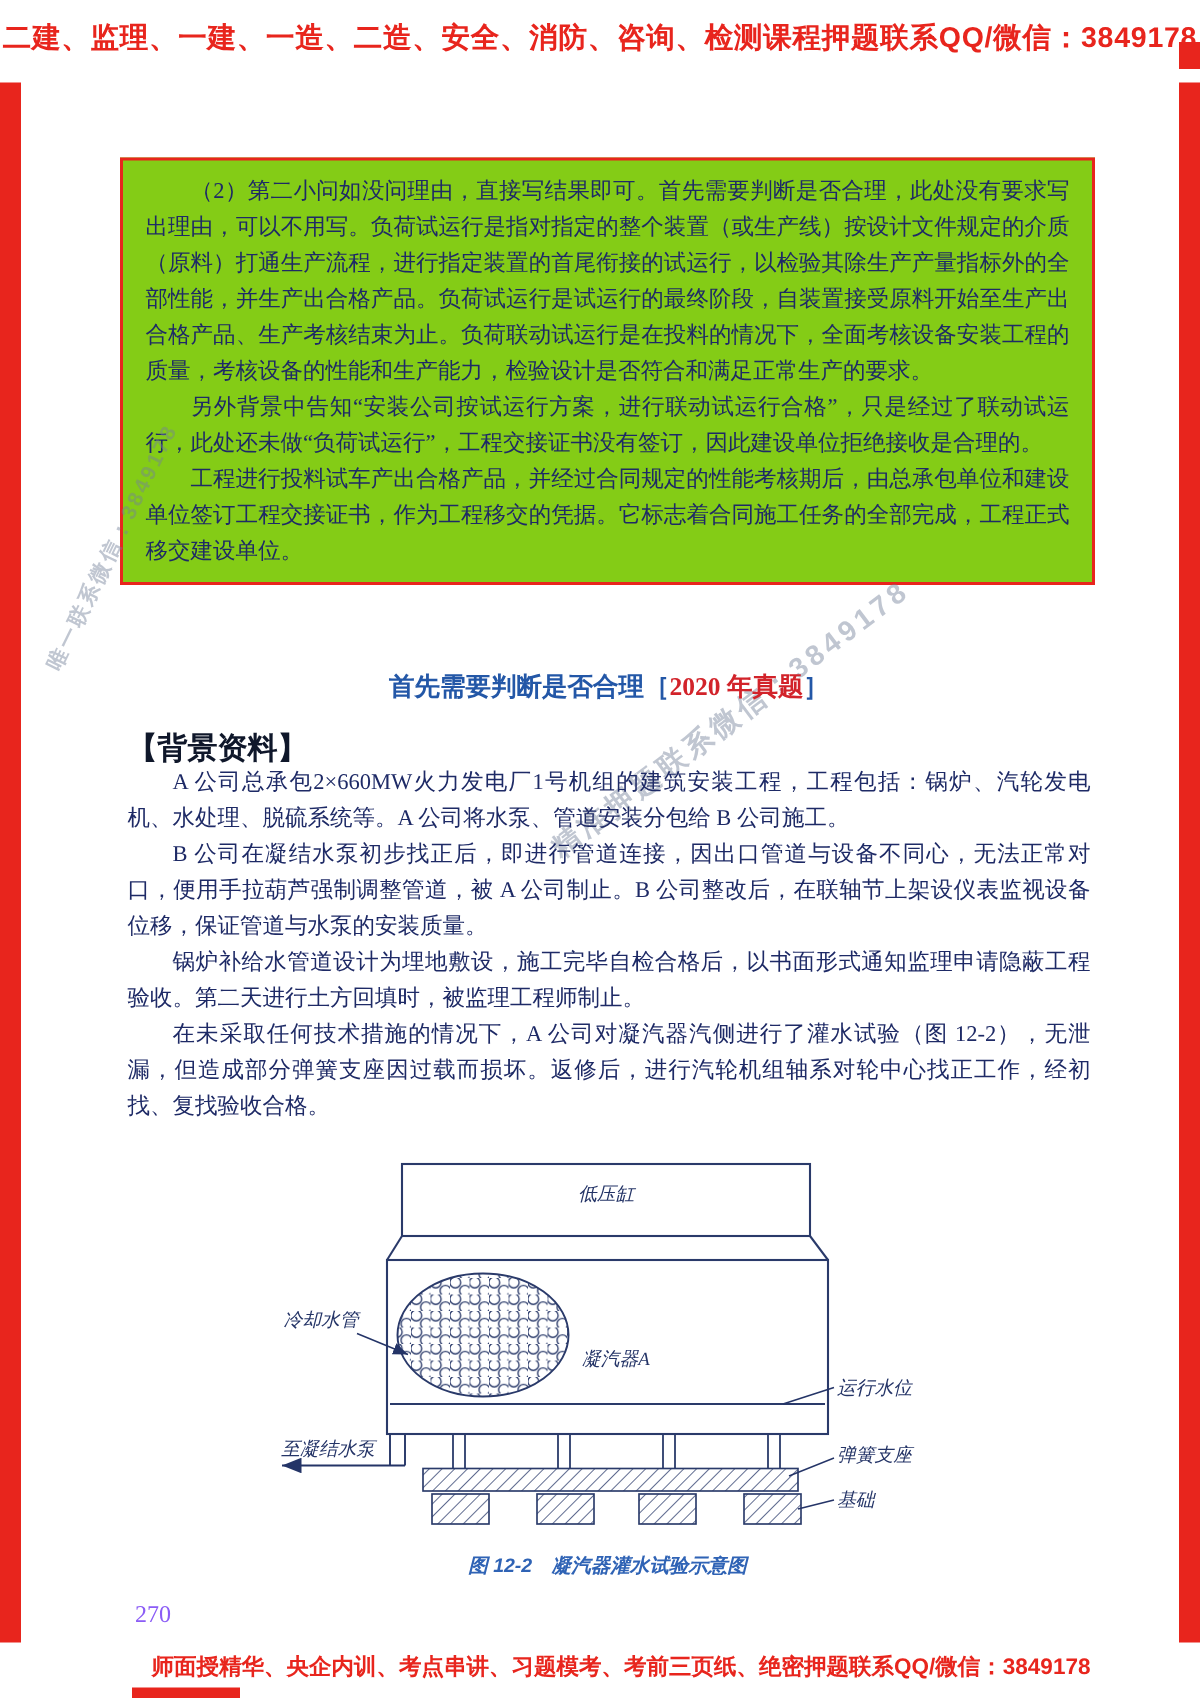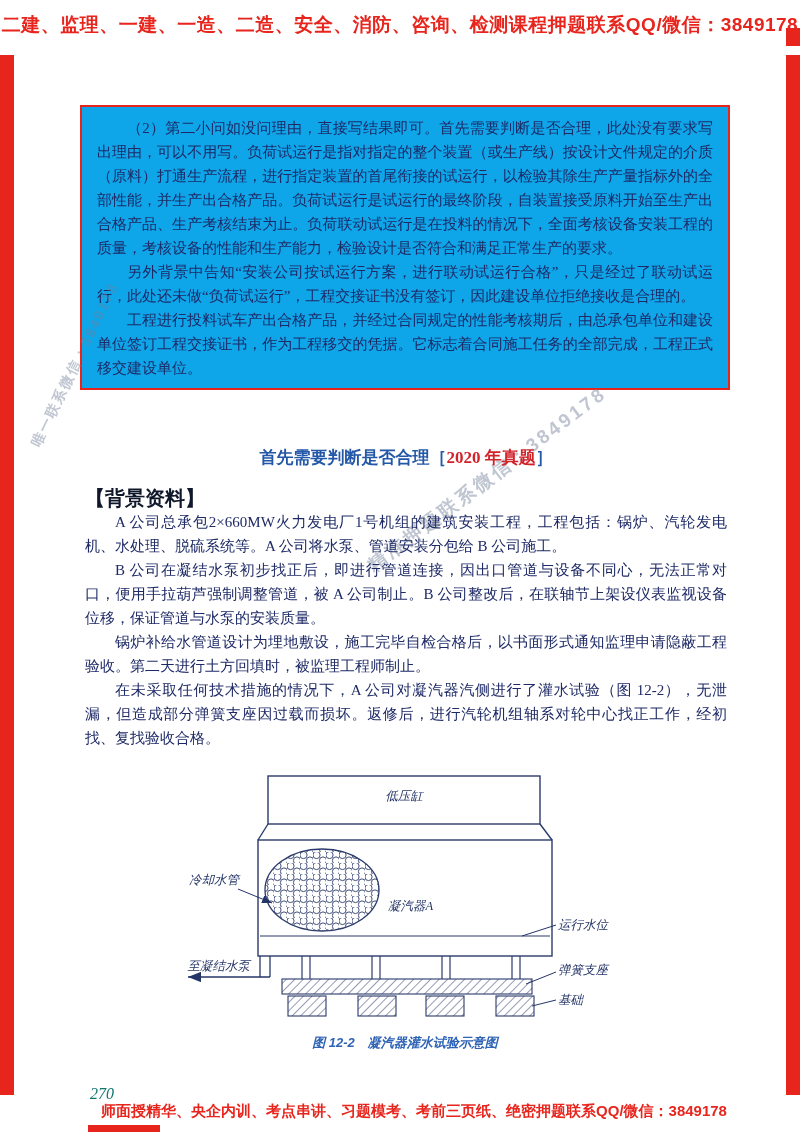--- a/index.html
+++ b/index.html
@@ -23,26 +23,26 @@
     letter-spacing:0.5px;
   }
   .footer-line {
     position:absolute; top:1102px; left:0; right:0;
     text-align:center; color:#e8251d; font-weight:bold; font-size:15px;
     font-family:"Liberation Sans","DejaVu Sans",sans-serif;
     padding-left:28px;
   }
   .page-number {
     position:absolute; top:1068px; left:90px;
-    font-style:italic; font-size:16px; color:#0f766e;margin-top:17px;
+    font-size:16px; color:#8b5cf6;
   }
 
   .answer-box {
     position:absolute; top:105px; left:80px; width:650px;
-    border:2px solid #e8251d; background:#0ea5e9;
+    border:2px solid #e8251d; background:#84cc16;
     padding:9px 15px 8px 15px;
   }
   .answer-box p, .body-text p {
     font-size:15px; line-height:24px; text-align:justify;
     text-indent:2em; color:#1e2a66;
   }
 
   .section-title {
     position:absolute; top:446px; left:85px; width:642px;
     text-align:center; font-size:17px; font-weight:bold;

